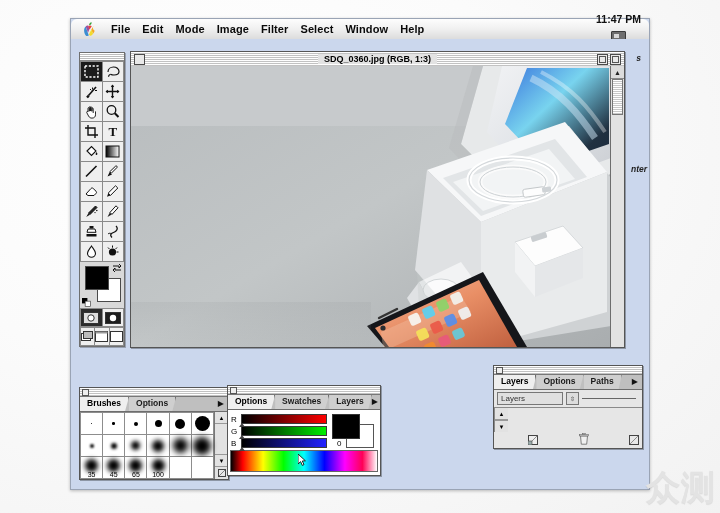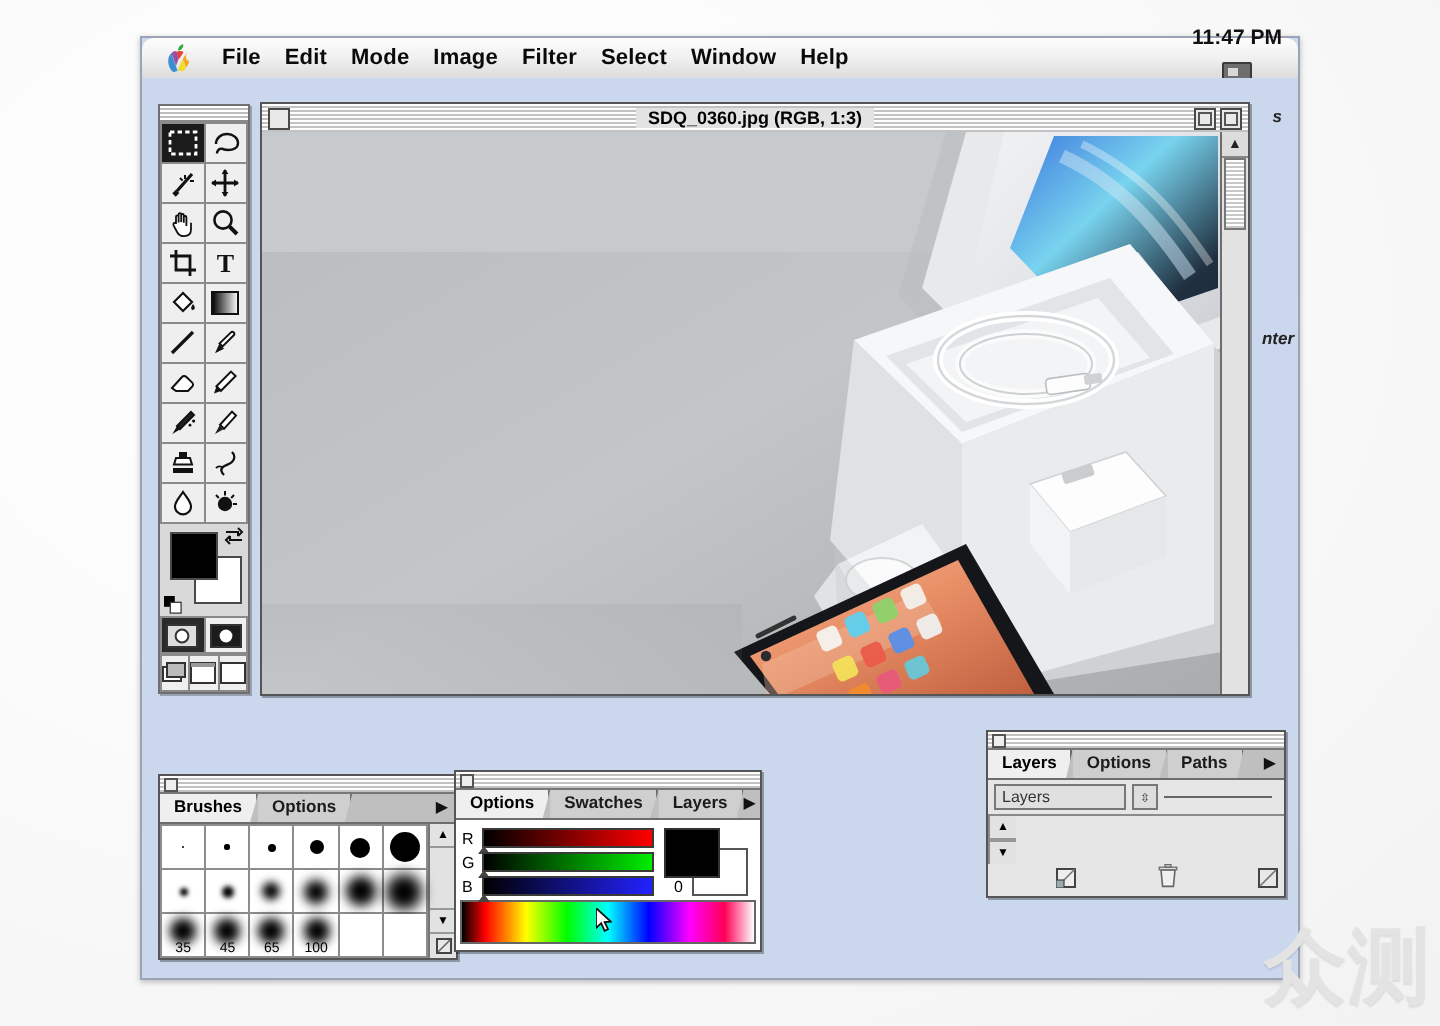--- a/index.html
+++ b/index.html
@@ -147,21 +147,21 @@
     border:1px solid #777;display:flex;align-items:center;justify-content:center;
   }
   .botbar .lbl{background:#ededed;font-size:9px;font-weight:bold;color:#000;padding:0 16px;
     font-family:"Liberation Serif", serif;}
 
   
   .wm{position:absolute;right:4px;bottom:2px;display:flex;align-items:flex-end;gap:3px;
       font-family:"Liberation Sans", sans-serif;pointer-events:none;}
   .wm .small{font-size:13px;line-height:11px;color:#9b9b9b;font-weight:bold;writing-mode:vertical-rl;
      letter-spacing:-1px;opacity:.85;}
-  .wm .big{font-size:41px;color:#e3e3e3;font-weight:bold;letter-spacing:1px;
+  .wm .big{font-size:34px;color:#e3e3e3;font-weight:bold;letter-spacing:1px;
      text-shadow:0 1px 1px rgba(0,0,0,.10);}
 </style>
 </head>
 <body>
 
 <div id="root">
 
   <div class="app-window">
 
     <div class="menubar">

